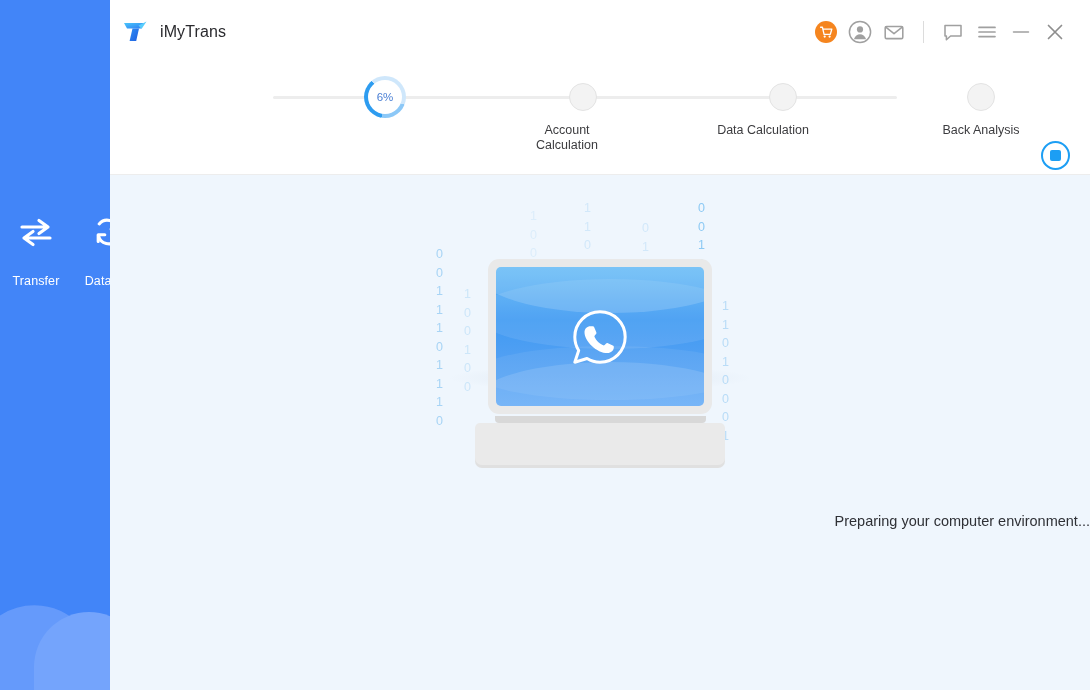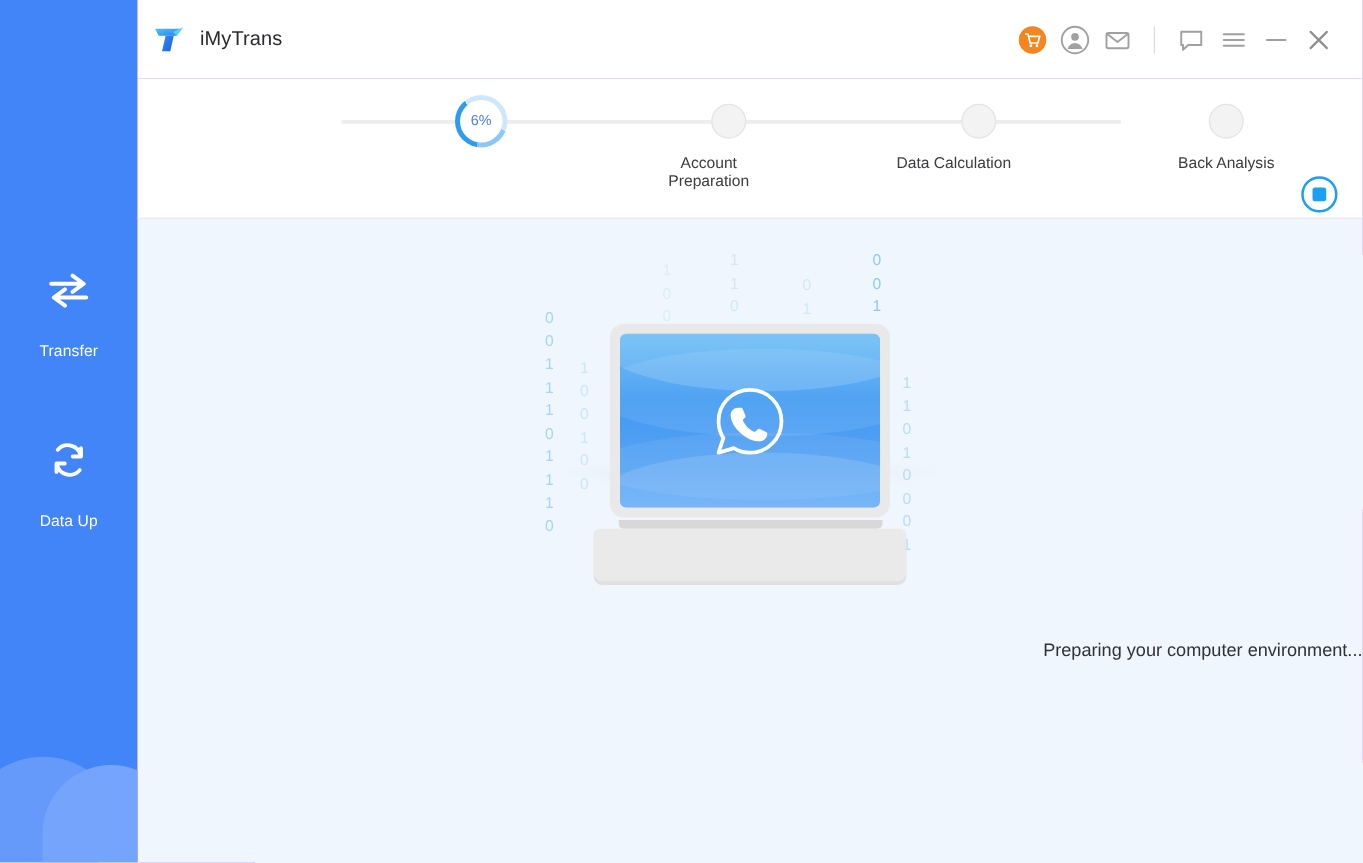--- a/index.html
+++ b/index.html
@@ -22,21 +22,21 @@
     width: 110px;
     height: 690px;
     background: #4285f8;
     flex: 0 0 110px;
     overflow: hidden;
   }
   .sidebar-nav {
     position: absolute;
     top: 196px; left: 0; right: 0;
     display: flex;
-    flex-direction: column;
+    flex-direction: row;
     align-items: flex-end;
     z-index: 3;
   }
   .nav-item {
     width: 110px;
     display: flex;
     flex-direction: column;
     align-items: center;
     margin-bottom: 44px;
     cursor: pointer;
@@ -78,21 +78,21 @@
     border-radius: 55px 55px 0 0;
     background: #74a4fc;
   }
 
   
   .right {
     position: relative;
     width: 980px; height: 690px;
     display: flex;
     flex-direction: column;
-    background: #6d28d9;
+    background: #fde047;
   }
 
   
   .titlebar {
     height: 63px;
     flex: 0 0 63px;
     display: flex;
     align-items: center;
     padding: 0 18px 0 12px;
     background: #fff;
@@ -434,21 +434,21 @@
         </div>
 
         <div class="node" style="left:736px">
           <div class="dot"></div>
         </div>
       </div>
 
       <div class="step-labels">
         <div class="step-label" style="left:322px">
           <div>Account</div>
-          <div>Preparation</div>
+          <div>Calculation</div>
         </div>
         <div class="step-label" style="left:518px">
           <div>Data Calculation</div>
         </div>
         <div class="step-label" style="left:736px">
           <div>Back Analysis</div>
         </div>
       </div>
 
       <div class="stop-btn">

